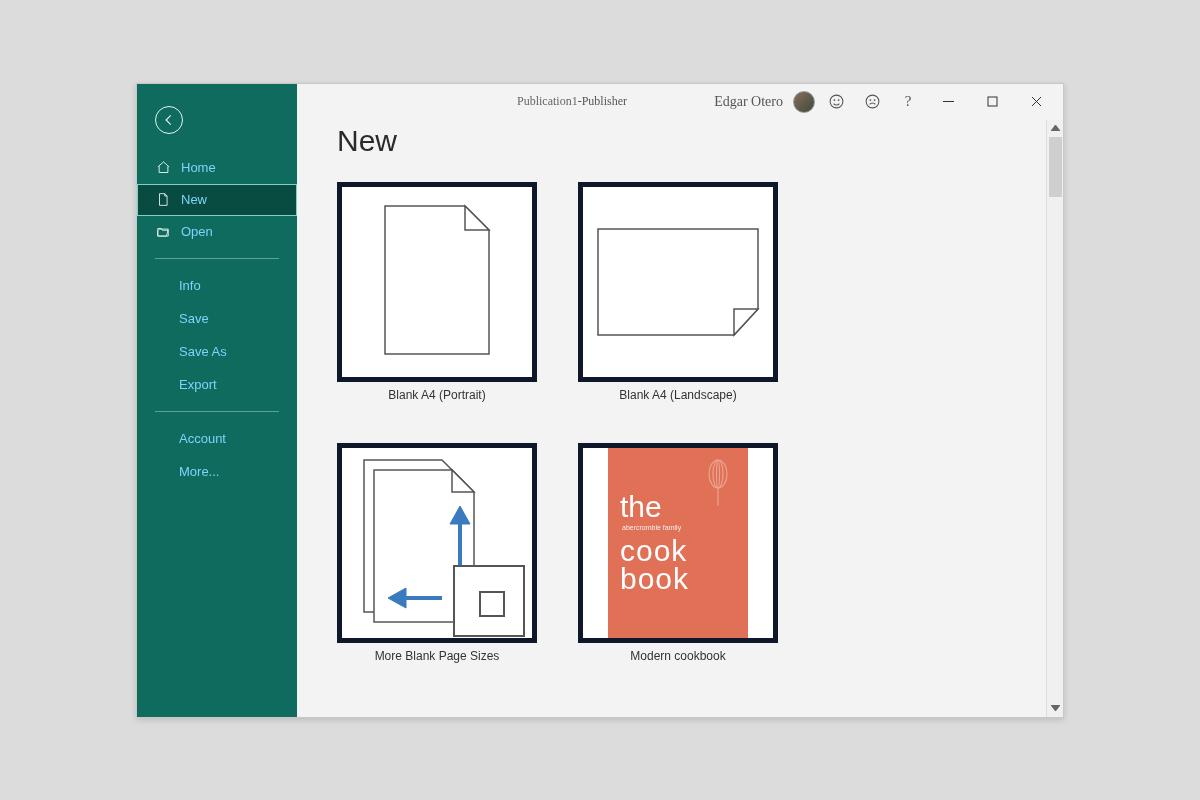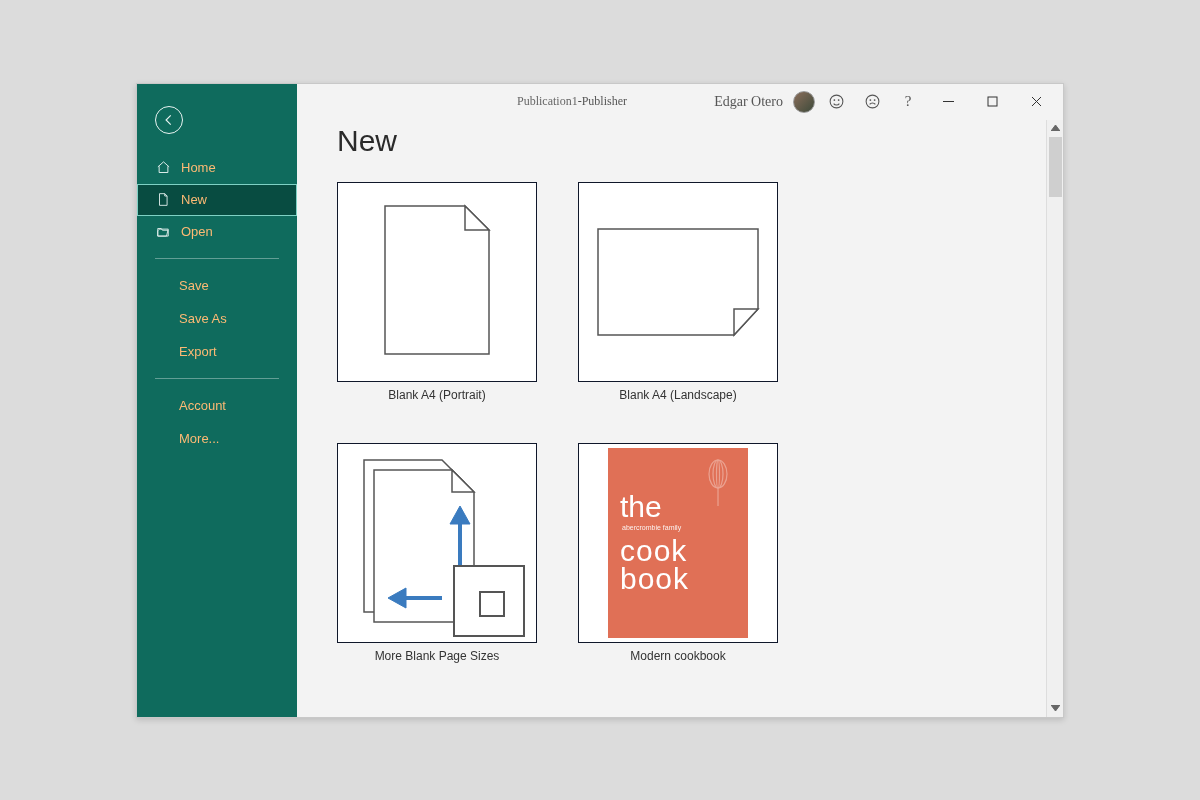--- a/index.html
+++ b/index.html
@@ -16,21 +16,21 @@
     height: 635px;
     background: #f3f3f3;
     border: 1px solid #c8c8c8;
     display: flex;
     position: relative;
     box-shadow: 0 2px 6px rgba(0,0,0,0.15);
   }
   .sidebar {
     width: 160px;
     background: #0f6b5d;
-    color: #fdba74;
+    color: #7dd3fc;
     display: flex;
     flex-direction: column;
     padding-top: 16px;
     font-size: 13px;
   }
   .back-btn {
     width: 28px; height: 28px;
     border: 1.5px solid #e8f3f1;
     border-radius: 50%;
     margin: 6px 0 18px 18px;
@@ -130,21 +130,21 @@
     row-gap: 18px;
     gap: 41px;
   }
   .template {
     display: flex; flex-direction: column; align-items: center;
     cursor: pointer;
   }
   .thumb {
     width: 200px; height: 200px;
     background: #fff;
-    border: 1px solid #0f172a;
+    border: 5px solid #0f172a;
     display: flex; align-items: center; justify-content: center;
   }
   .template-label {
     font-size: 12px;
     color: #333;
     margin-top: 6px;
     text-align: center;
   }
 
   
@@ -216,20 +216,21 @@
         <svg width="16" height="14" viewBox="0 0 24 24" stroke-width="1.5">
             <path d="M3 6h6l2 3h10v10H3z"></path>
             <path d="M3 10l3-3h15l-3 12H3z"></path>
           </svg>
       </span>
       <span>Open</span>
     </div>
 
     <div class="nav-sep"></div>
 
+    <div class="nav-sub">Info</div>
     <div class="nav-sub">Save</div>
     <div class="nav-sub">Save As</div>
     <div class="nav-sub">Export</div>
 
     <div class="nav-sep"></div>
 
     <div class="nav-sub">Account</div>
     <div class="nav-sub">More...</div>
   </div>
 

